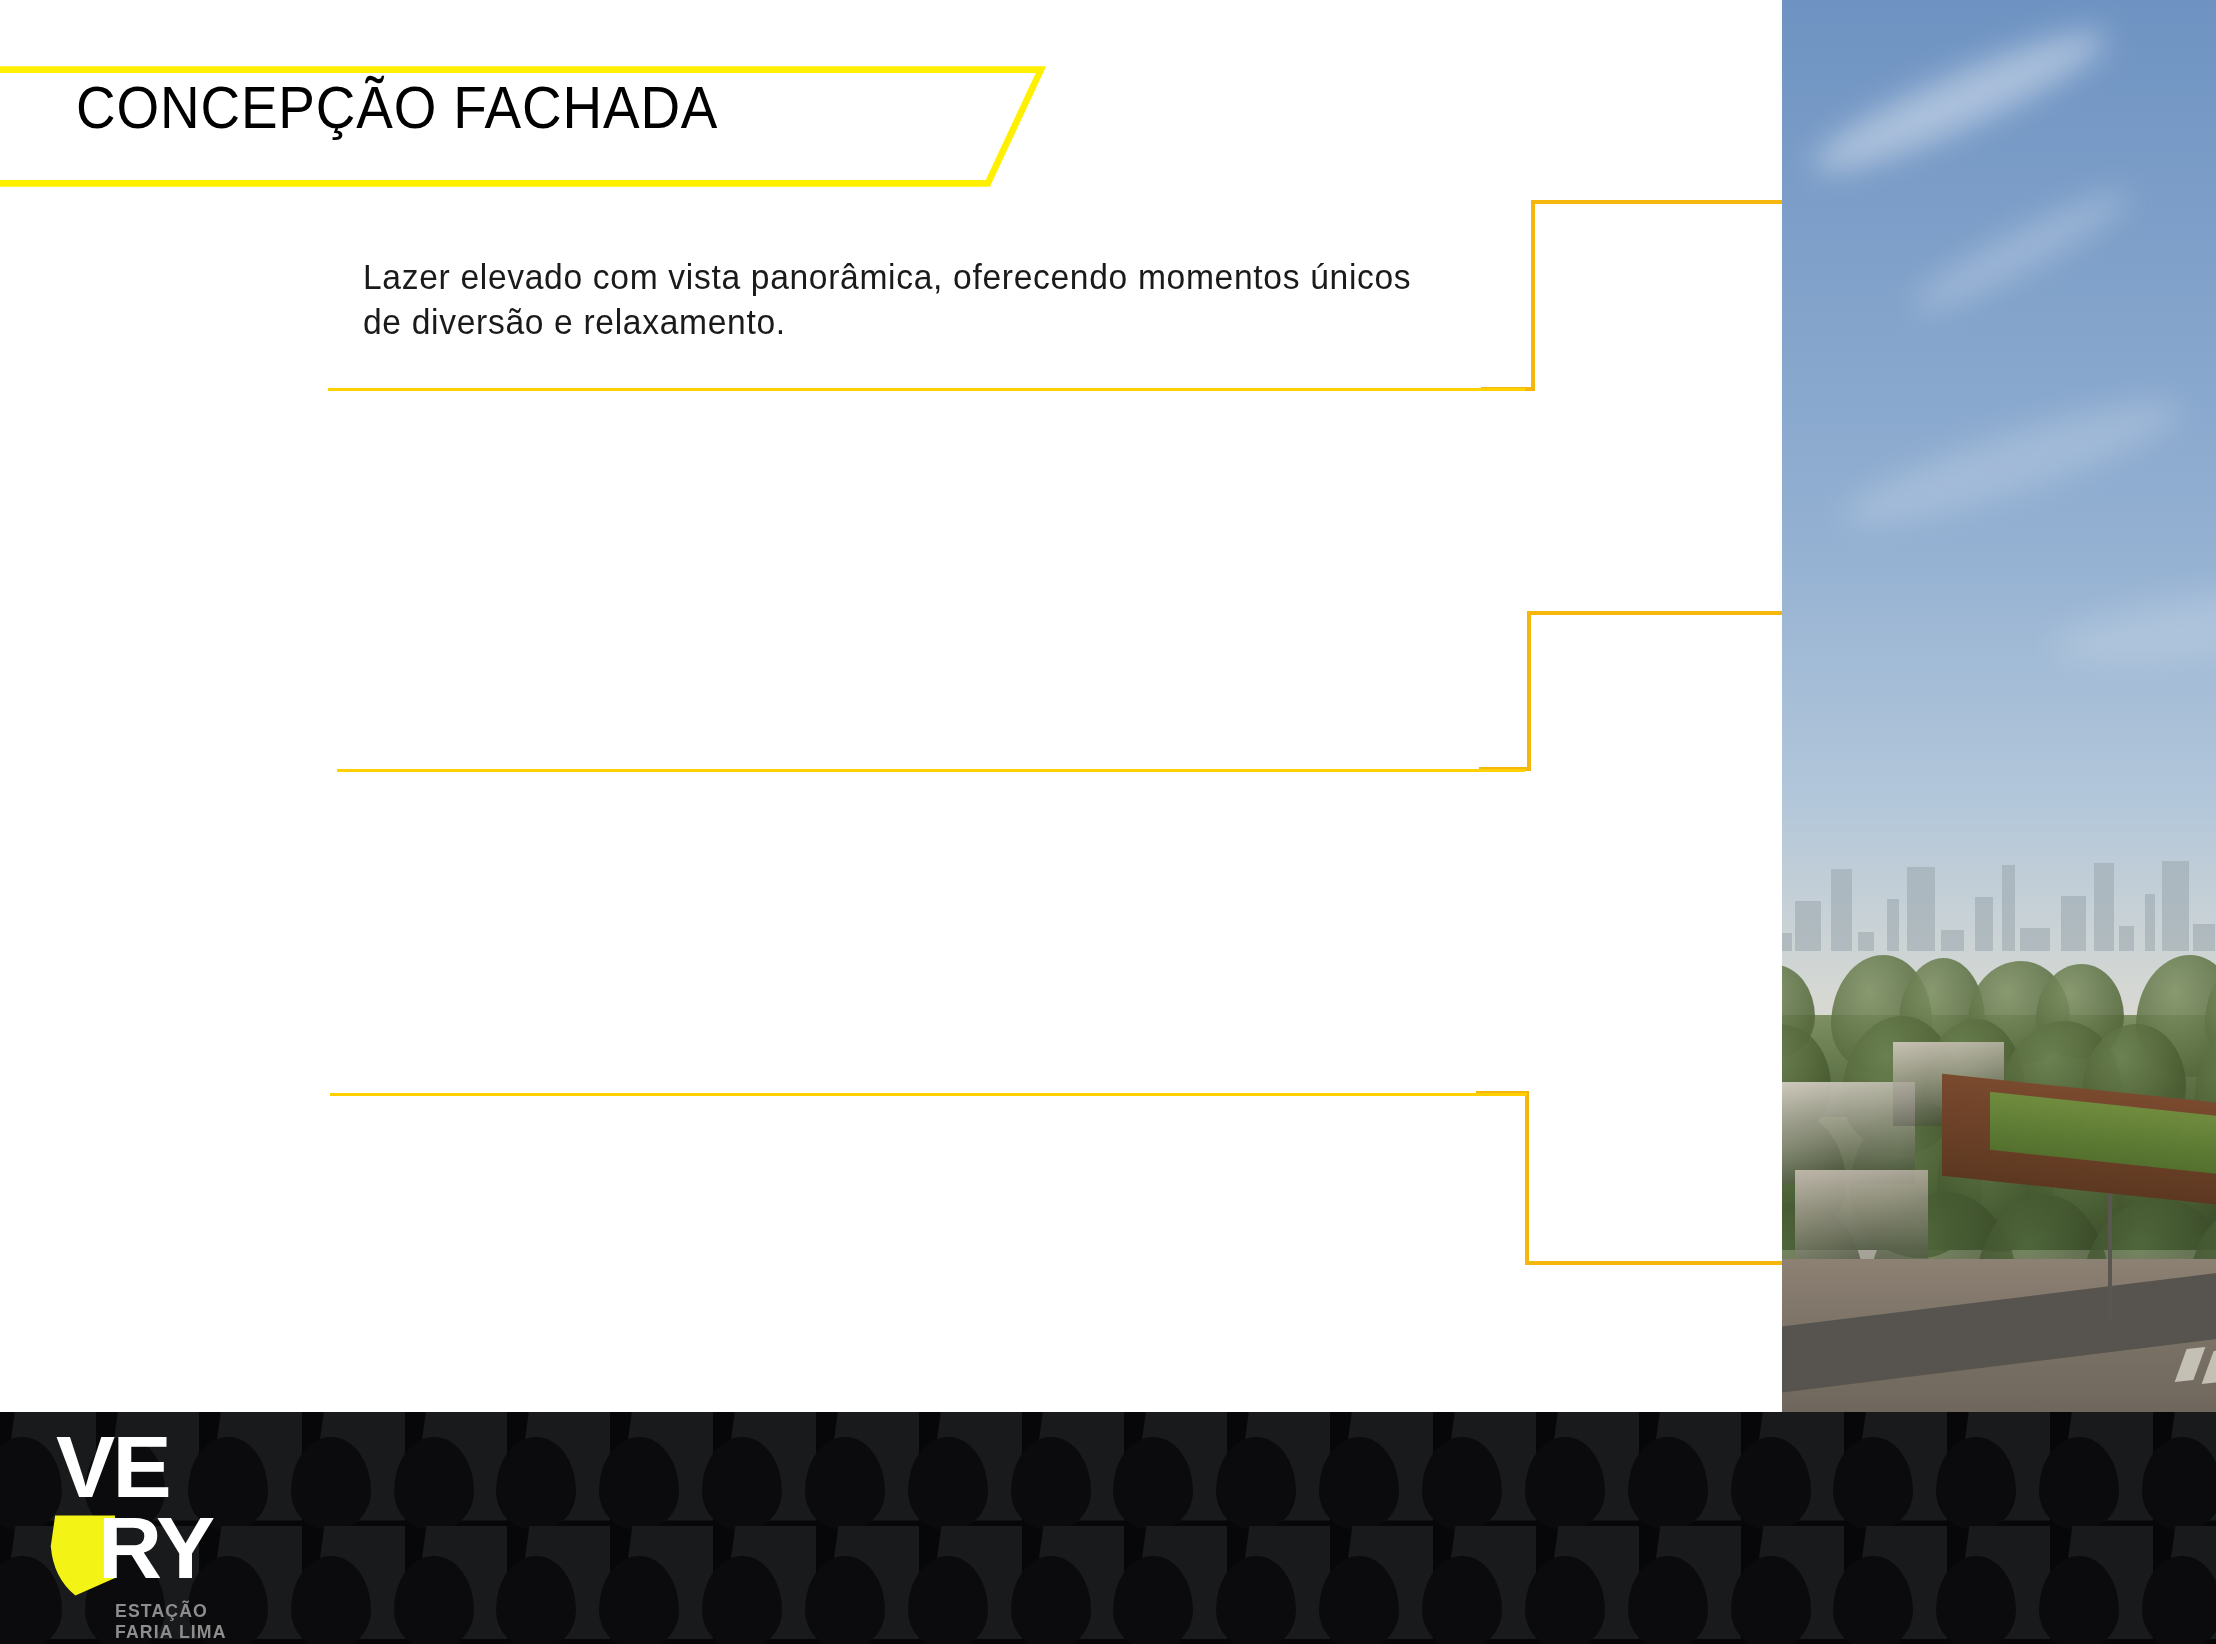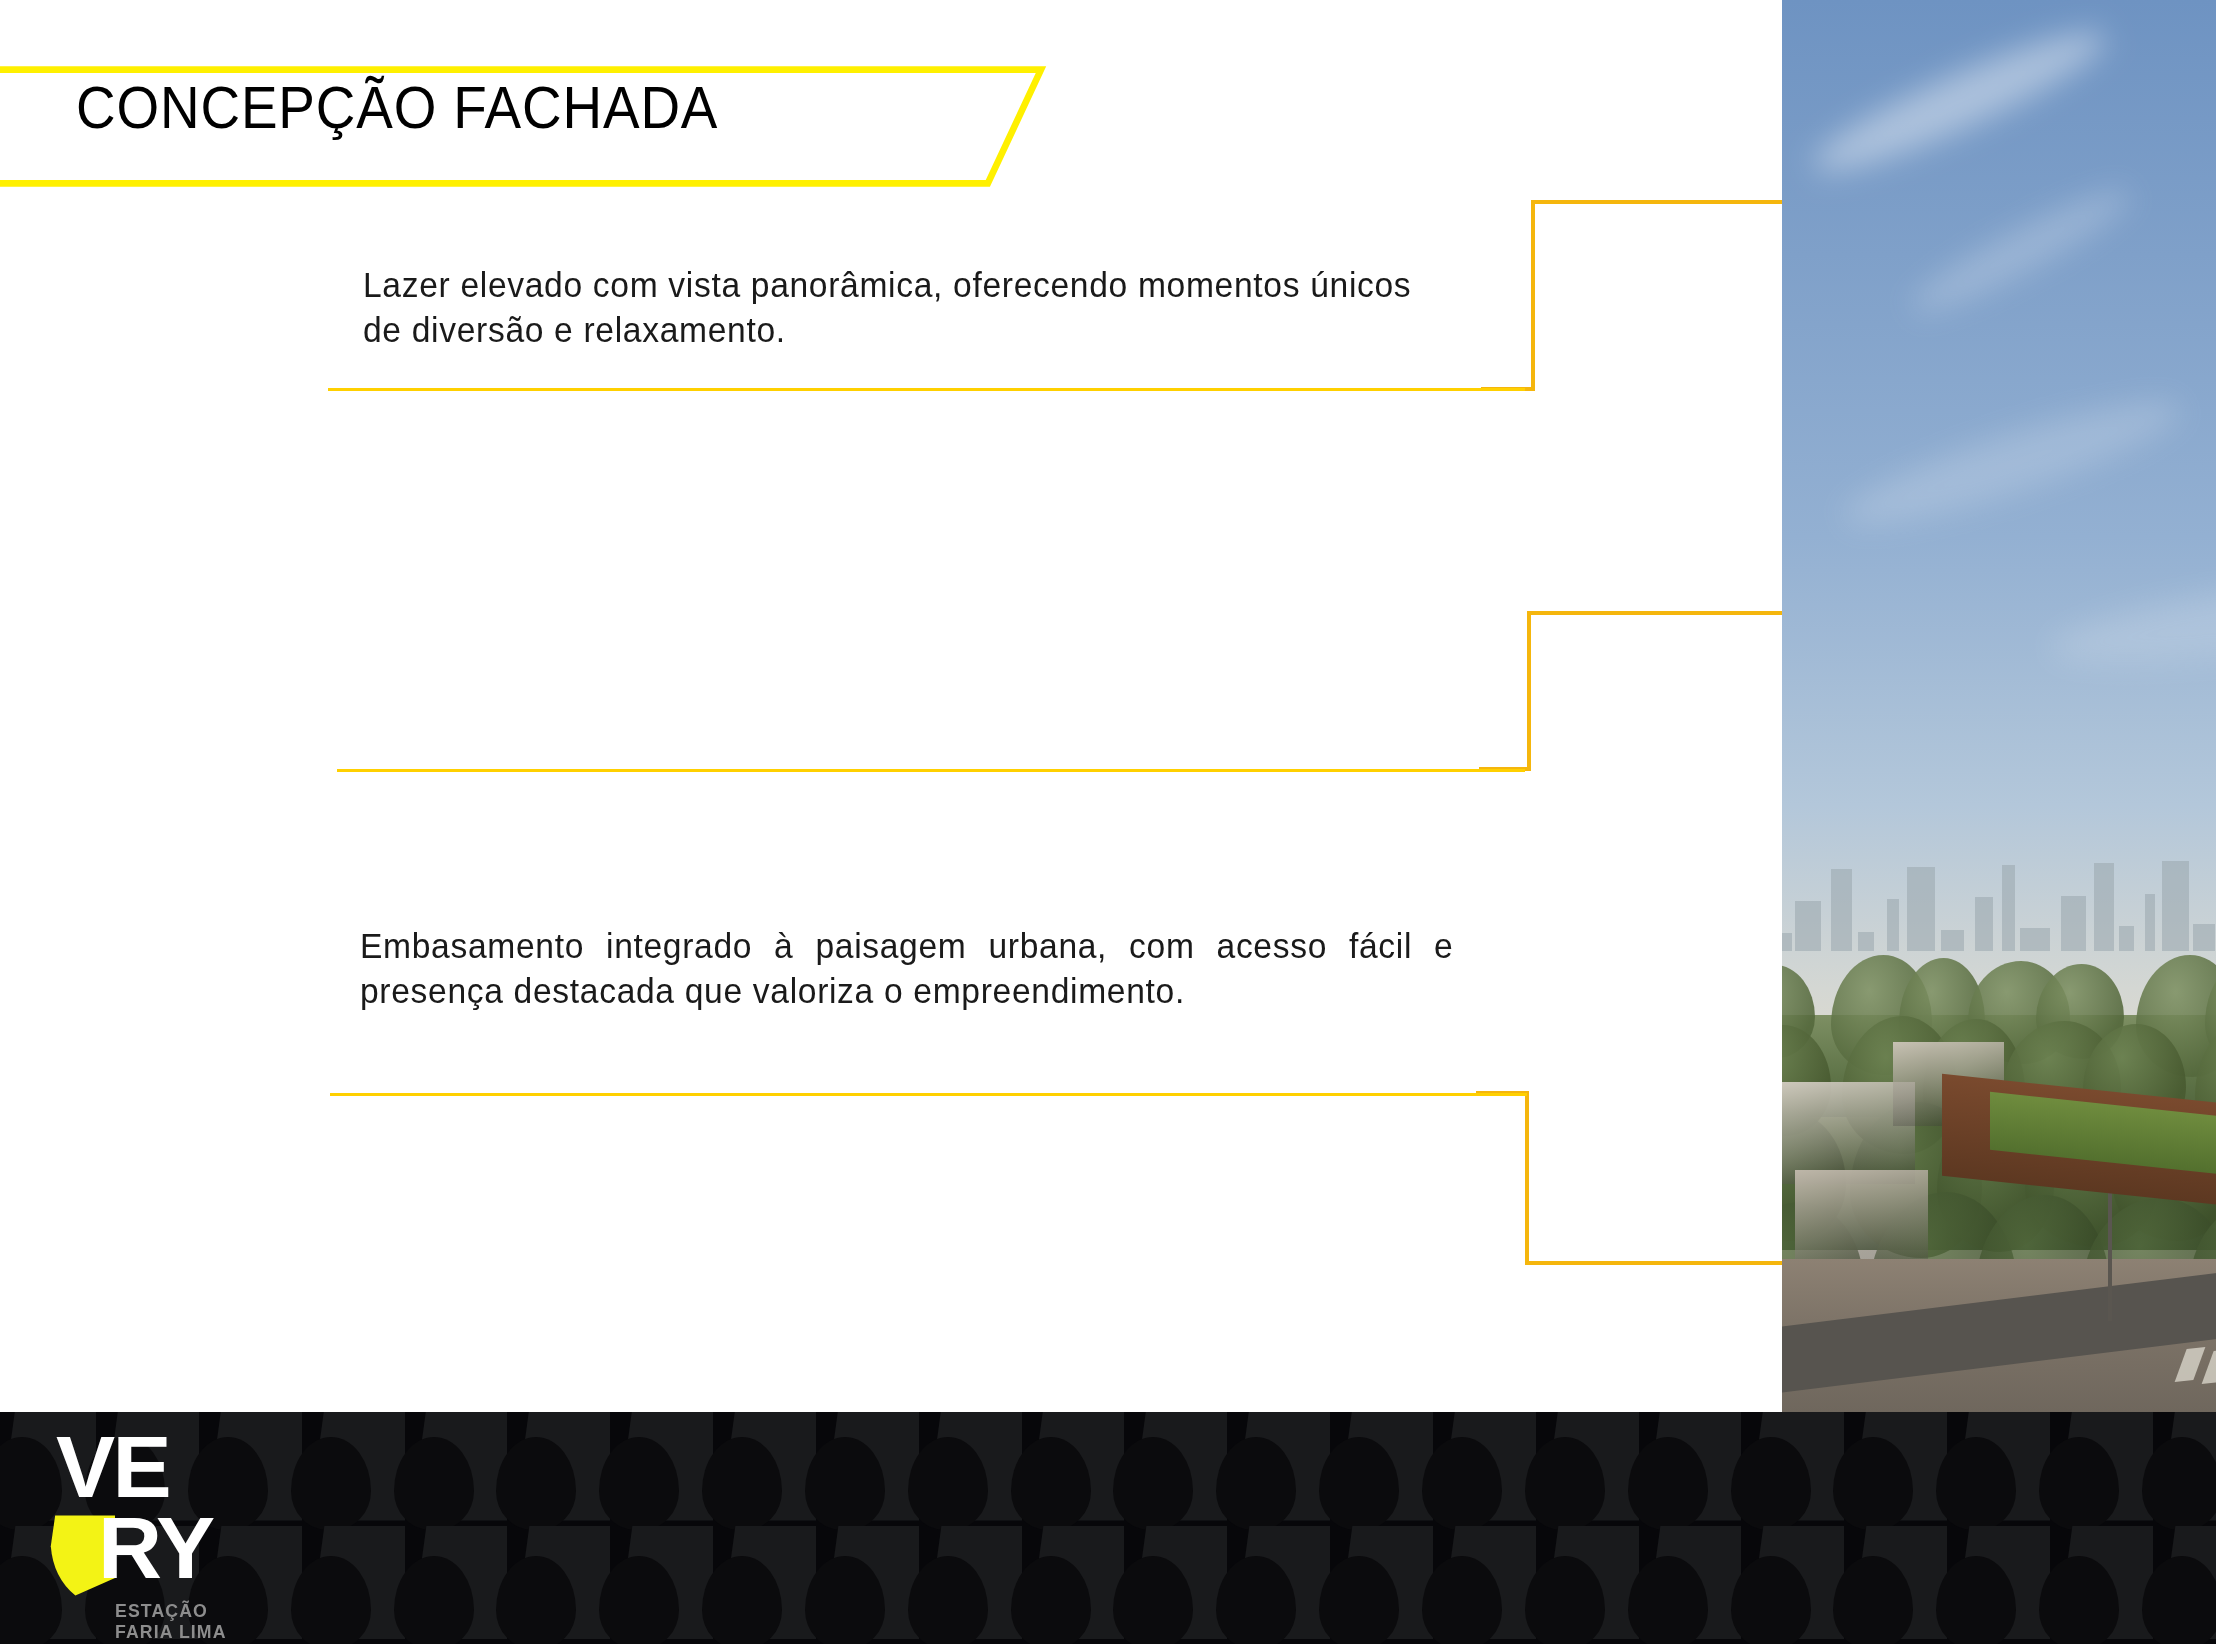--- a/index.html
+++ b/index.html
@@ -18,21 +18,21 @@
     transform:scaleX(0.93); transform-origin:left top;
   }
 
   
   .callout { position:absolute; }
   .callout .ctext {
     position:absolute; color:#1a1a1a; font-size:35px; line-height:1.30;
     letter-spacing:0.7px; font-family:"Liberation Sans", sans-serif;
     transform:scaleX(0.96); transform-origin:left top;
   }
-  .callout-1 { left:328px; top:251px; width:1206px; height:142px; }
+  .callout-1 { left:328px; top:243px; width:1206px; height:142px; }
   .callout-1 .ctext { left:35px; top:10.6px; width:1135px; text-align:left; }
   .callout-2 { left:328px; top:590px; width:1206px; height:177px; }
   .callout-2 .ctext { left:36px; top:9.8px; width:1121px; text-align:justify; }
   .callout-3 { left:328px; top:913px; width:1206px; height:186px; }
   .callout-3 .ctext { left:32px; top:9.8px; width:1139px; text-align:justify; }
 
   
   .ubar { position:absolute; height:3.1px; background:#FFD000; }
   .ubar-1 { left:328px; top:388px;  width:1197px; }
   .ubar-2 { left:337px; top:769px; width:1188px; }
@@ -133,23 +133,20 @@
   <div class="conn conn-v c3-v"></div>
   <div class="conn conn-h c3-h-bot"></div>
 
   <div class="callout callout-1">
     <div class="ctext">Lazer elevado com vista panorâmica, oferecendo momentos únicos de diversão e relaxamento.</div>
   </div>
   <div class="ubar ubar-1"></div>
 
   <div class="ubar ubar-2"></div>
 
-  <div class="callout callout-3">
-    <div class="ctext">Embasamento integrado à paisagem urbana, com acesso fácil e presença destacada que valoriza o empreendimento.</div>
-  </div>
   <div class="ubar ubar-3"></div>
 
   <div class="render-panel">
     <div class="sky"></div>
     <div class="cloud cl1"></div>
     <div class="cloud cl2"></div>
 
     <div class="cloud cl4"></div>
 
     <div class="cloud cl6"></div>

